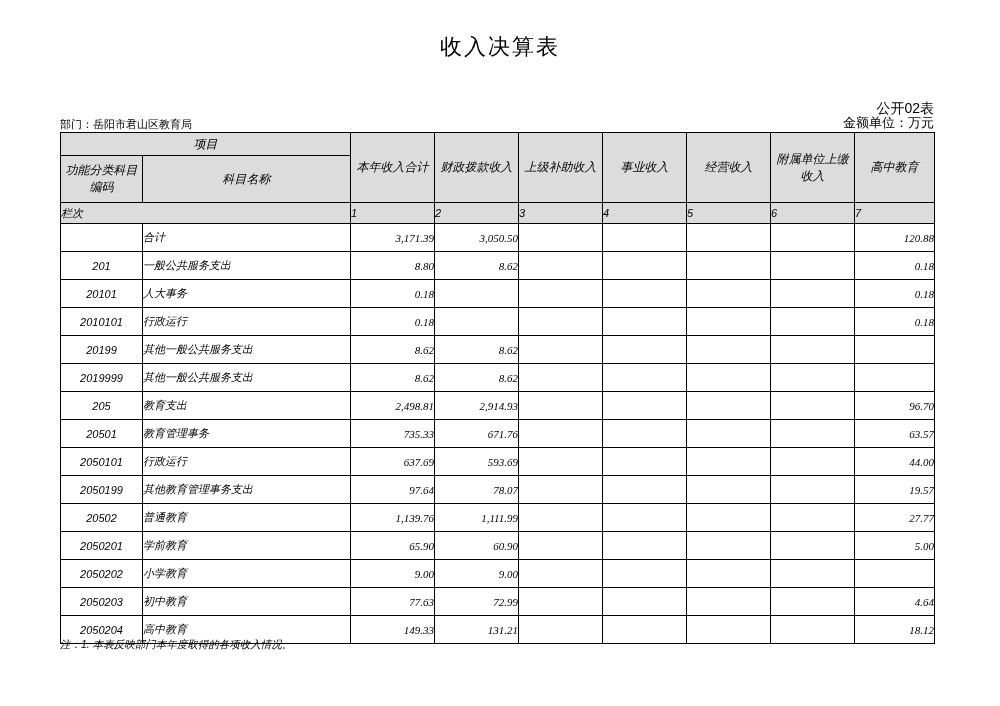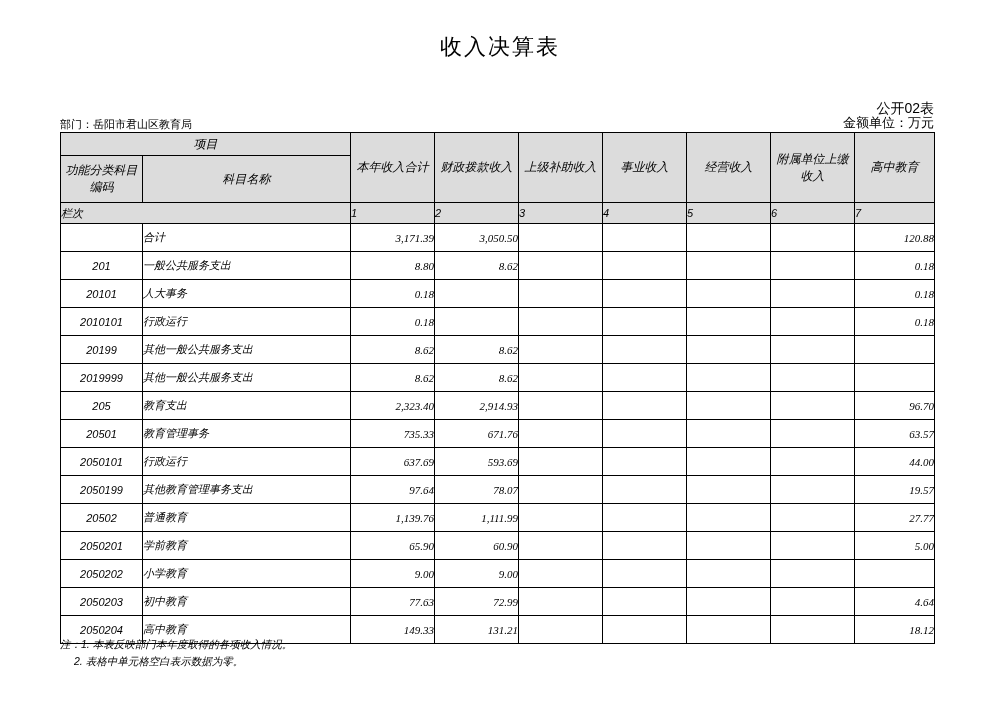--- a/index.html
+++ b/index.html
@@ -224,21 +224,21 @@
           <td class="num">8.62</td>
           <td class="num"></td>
           <td class="num"></td>
           <td class="num"></td>
           <td class="num"></td>
           <td class="num"></td>
         </tr>
       <tr>
           <td class="code">205</td>
           <td class="name">教育支出</td>
-          <td class="num">2,323.40</td>
+          <td class="num">2,498.81</td>
           <td class="num">2,914.93</td>
           <td class="num"></td>
           <td class="num"></td>
           <td class="num"></td>
           <td class="num"></td>
           <td class="num">96.70</td>
         </tr>
       <tr>
           <td class="code">20501</td>
           <td class="name">教育管理事务</td>
@@ -325,16 +325,15 @@
           <td class="num"></td>
           <td class="num"></td>
           <td class="num"></td>
           <td class="num">18.12</td>
         </tr>
     </tbody>
   </table>
 
   <div class="notes">
     <div>注：1. 本表反映部门本年度取得的各项收入情况。</div>
-    <div class="indent">2. 表格中单元格空白表示数据为零。</div>
   </div>
 
 </div>
 
 </body></html>

